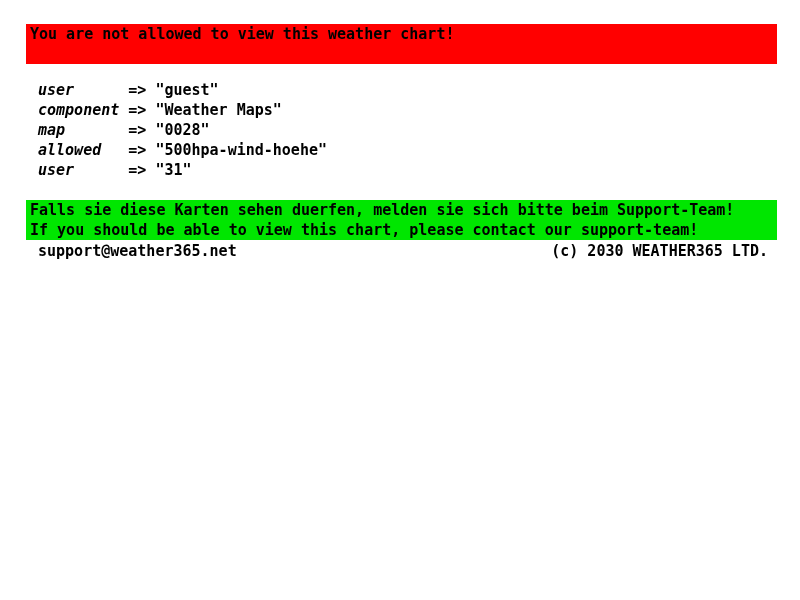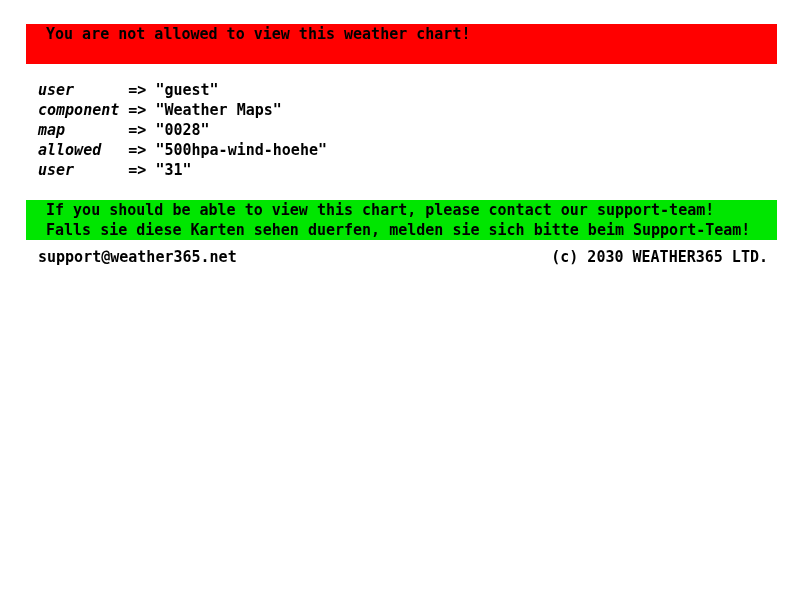--- a/index.html
+++ b/index.html
@@ -19,42 +19,42 @@
     -webkit-font-smoothing: none;
   }
   .wrap {
     margin-left: 26px;
     padding-top: 24px;
     width: 751px;
   }
   .banner {
     width: 751px;
     box-sizing: border-box;
-    padding: 0 20px;
+    padding: 0 4px;
     height: 40px;
     overflow: hidden;
   }
   .banner.red   { background: #ff0000; }
   .banner.green { background: #00e600; }
   .banner .line { white-space: pre; }
   .details {
     margin-top: 16px;
     padding-left: 12px;
   }
   .kv-row { white-space: pre; height: 20px; }
   .kv-key {
     display: inline-block;
     width: 10ch;
     font-style: italic;
   }
   .kv-arrow { display: inline; }
   .kv-value { display: inline; }
   .support { margin-top: 20px; }
   .footer {
-    margin-top: 7px;
+    margin-top: 1px;
     width: 751px;
     box-sizing: border-box;
     padding-left: 12px;
     padding-right: 9px;
     display: flex;
     justify-content: space-between;
     white-space: pre;
   }
 </style>
 </head>
@@ -68,22 +68,22 @@
 
   <div class="details">
     <div class="kv-row"><span class="kv-key">user</span><span class="kv-arrow">=&gt;</span> <span class="kv-value">"guest"</span></div>
     <div class="kv-row"><span class="kv-key">component</span><span class="kv-arrow">=&gt;</span> <span class="kv-value">"Weather Maps"</span></div>
     <div class="kv-row"><span class="kv-key">map</span><span class="kv-arrow">=&gt;</span> <span class="kv-value">"0028"</span></div>
     <div class="kv-row"><span class="kv-key">allowed</span><span class="kv-arrow">=&gt;</span> <span class="kv-value">"500hpa-wind-hoehe"</span></div>
     <div class="kv-row"><span class="kv-key">user</span><span class="kv-arrow">=&gt;</span> <span class="kv-value">"31"</span></div>
   </div>
 
   <div class="banner green support">
+    <div class="line">Falls sie diese Karten sehen duerfen, melden sie sich bitte beim Support-Team!</div>
     <div class="line">If you should be able to view this chart, please contact our support-team!</div>
-    <div class="line">Falls sie diese Karten sehen duerfen, melden sie sich bitte beim Support-Team!</div>
   </div>
 
   <div class="footer">
     <span>support@weather365.net</span>
     <span>(c) 2030 WEATHER365 LTD.</span>
   </div>
 
 </div>
 
 </body></html>

